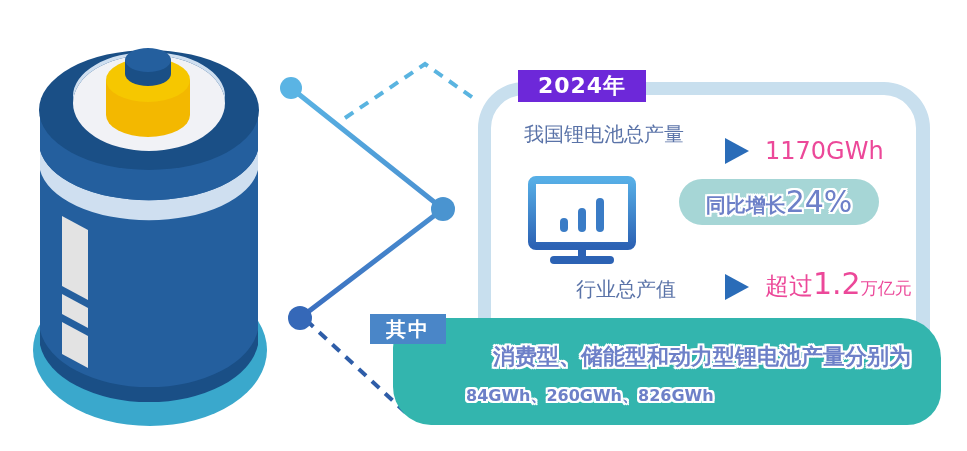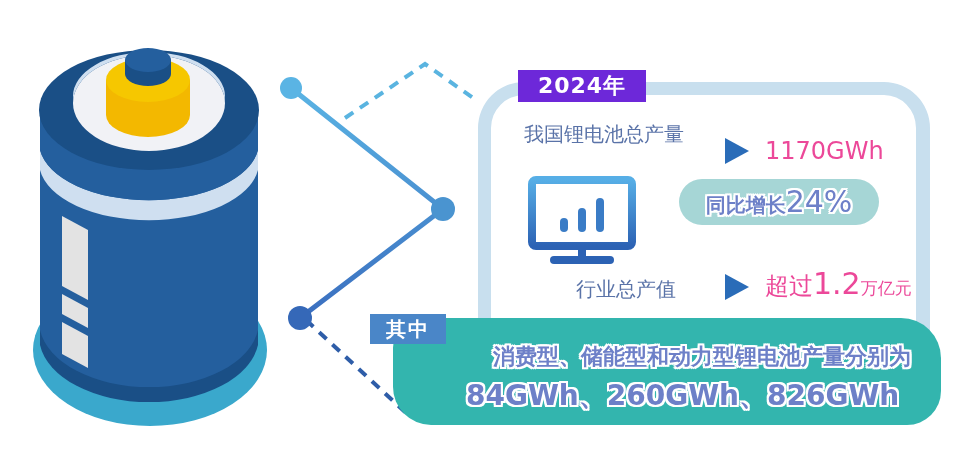--- a/index.html
+++ b/index.html
@@ -134,13 +134,13 @@
 
 <div class="abs stat-label" style="left:576px; top:275px;">行业总产值</div>
 <div class="abs arrow" style="left:725px; top:274px;"></div>
 <div class="abs stat-value" style="left:765px; top:270px;">
   <span style="font-size:24px;">超过</span><span class="big">1.2</span><span style="font-size:17px;">万亿元</span>
 </div>
 
 <div class="abs panel"></div>
 <div class="abs sub-tag">其中</div>
 <div class="abs panel-line outline-text" style="left:493px; top:342px;">消费型、储能型和动力型锂电池产量分别为</div>
-<div class="abs panel-line outline-text" style="left:466px; top:381px; font-size:28px;">84GWh、260GWh、826GWh</div>
+<div class="abs panel-line outline-text" style="left:466px; top:381px; font-size:16px;">84GWh、260GWh、826GWh</div>
 
 </body></html>

